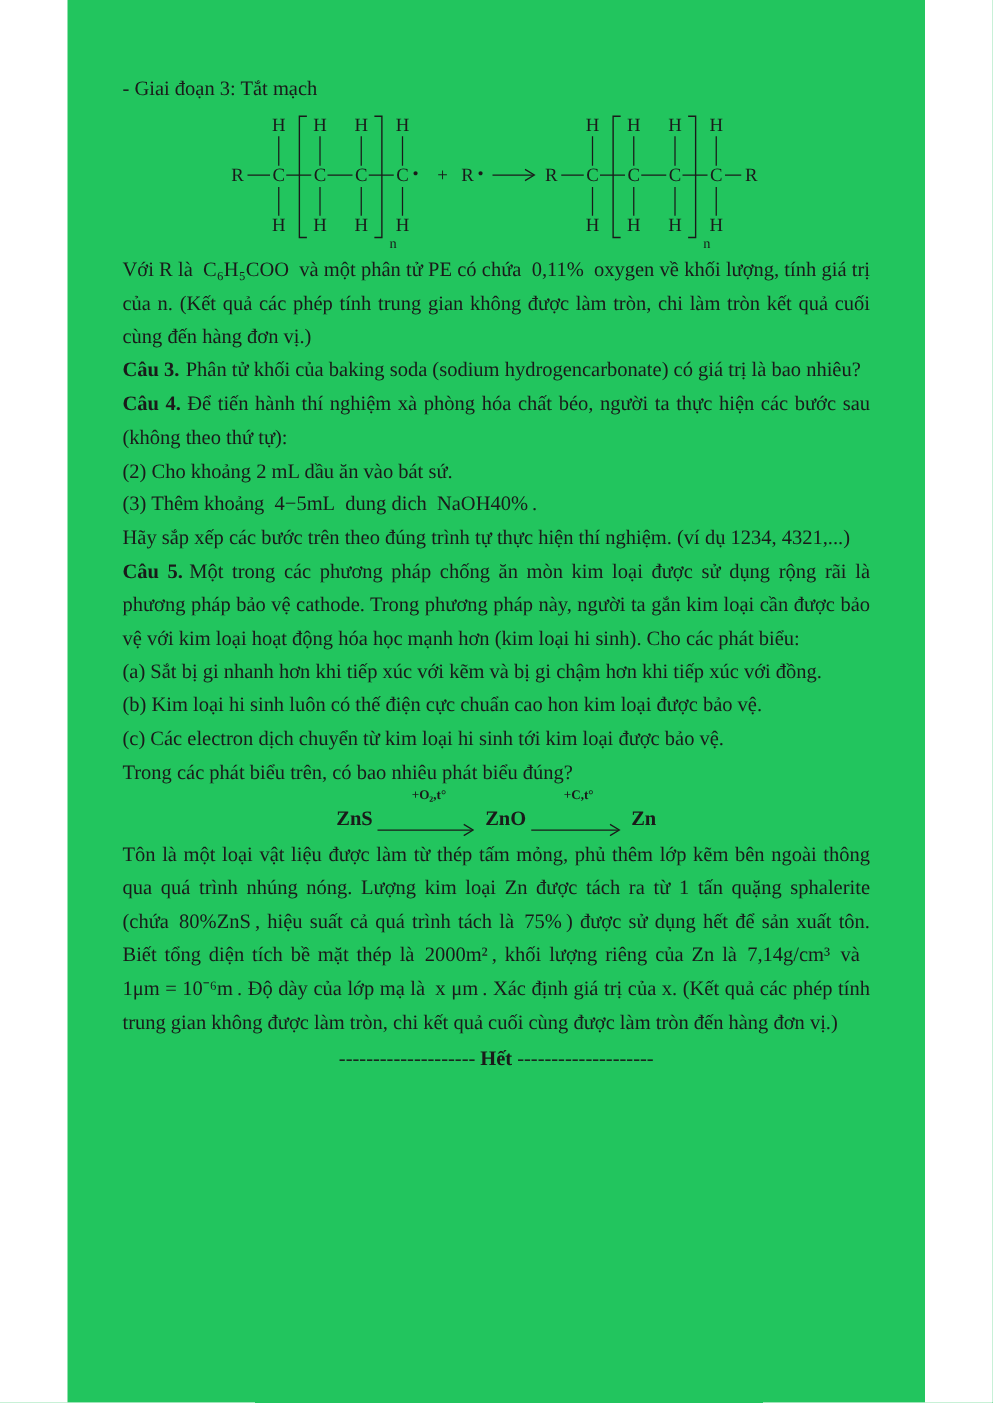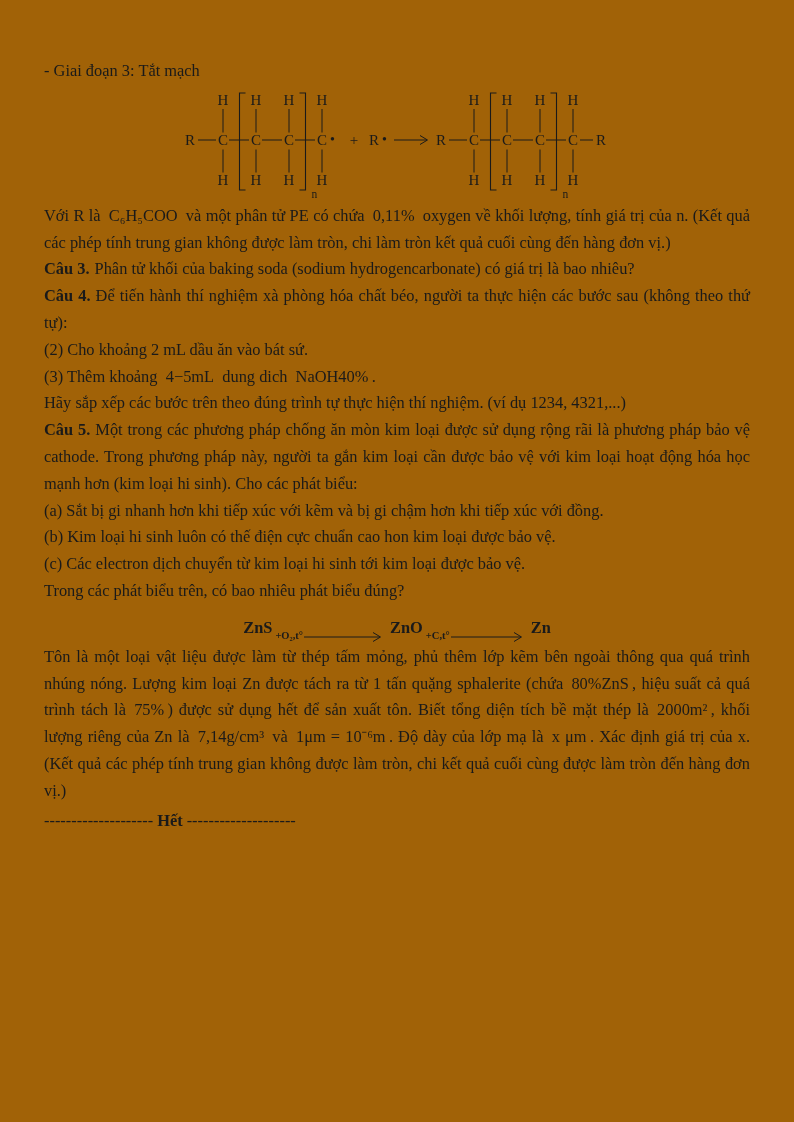--- a/index.html
+++ b/index.html
@@ -1,20 +1,20 @@
 <!DOCTYPE html>
 <html><head>
 <meta charset="utf-8">
 <style>
   html,body { margin:0; padding:0; background:#ffffff; }
   .page {
     position:relative;
-    width:794px; height:1122px;
+    width:686px; height:1122px;
     margin:0 auto;
-    background:#a16207;
+    background:#22c55e;
     box-sizing:border-box;
     padding:58px 44px 0 44px;
     font-family:"Liberation Serif", serif;
     font-size:16.4px;
     line-height:26.8px;
     color:#1a1a1a;
   }
   p { margin:0; text-align:justify; }
   .qlabel { font-weight:bold; margin-right:5px; }
   .heading { text-align:left; }
@@ -25,24 +25,24 @@
     fill:#1a1a1a;
   }
   svg .sub-n { font-size:11.5px; }
   svg .rad { font-size:14px; }
   svg line, svg path, svg polyline { stroke:#1a1a1a; stroke-width:1; }
   svg path.bracket { fill:none; stroke-width:1.1; }
   .rxn {
     display:flex; justify-content:center; align-items:flex-end;
     gap:3px; height:36px; margin:1px 0 2px 0;font-weight:bold;
   }
-  .rxn-arrow { display:inline-flex; flex-direction:row; align-items:center; }
+  .rxn-arrow { display:inline-flex; flex-direction:column; align-items:center;gap:16px; }
   .rxn-arrow .lbl { font-size:10.5px; line-height:10px; }
   .rxn-arrow svg { display:block; }
-  .het { margin-top:3px; }
+  .het { text-align:center; margin-top:3px; }
   .het b { margin:0 4px; }
 </style>
 </head>
 <body>
 
 <div class="page">
 
   <p class="heading"><span>- Giai đoạn 3: Tắt mạch</span></p>
 
   <figure class="diagram">

